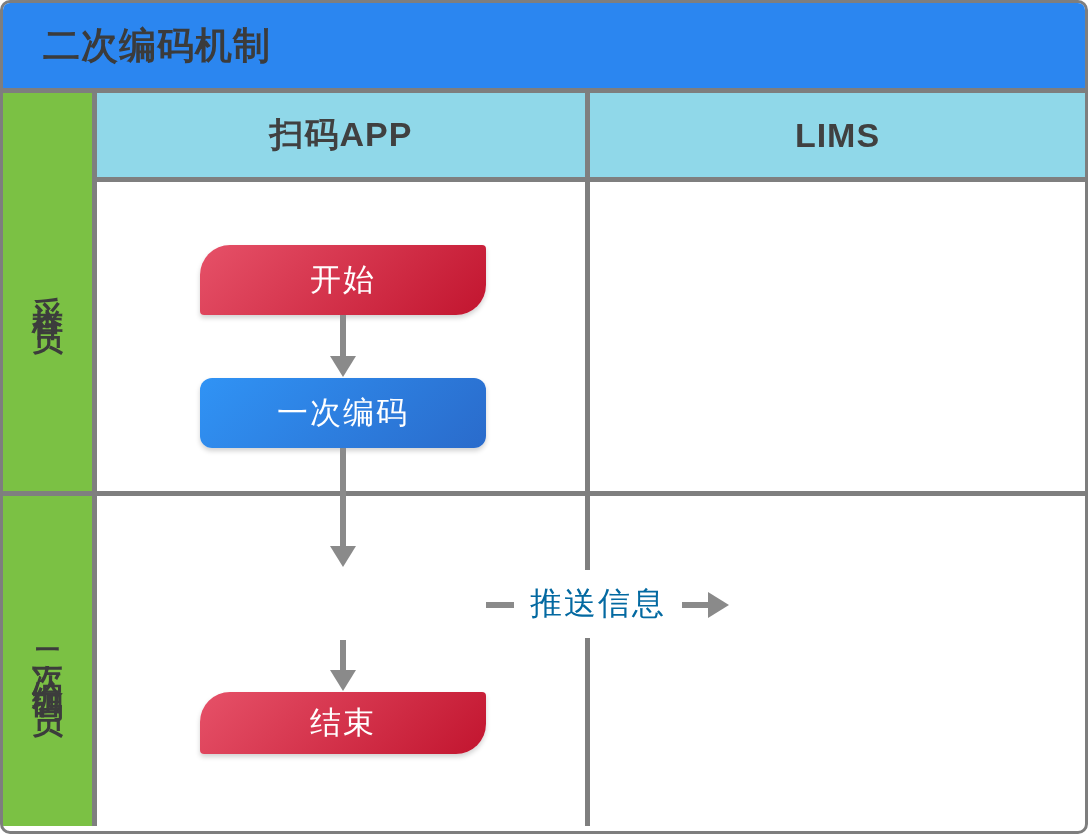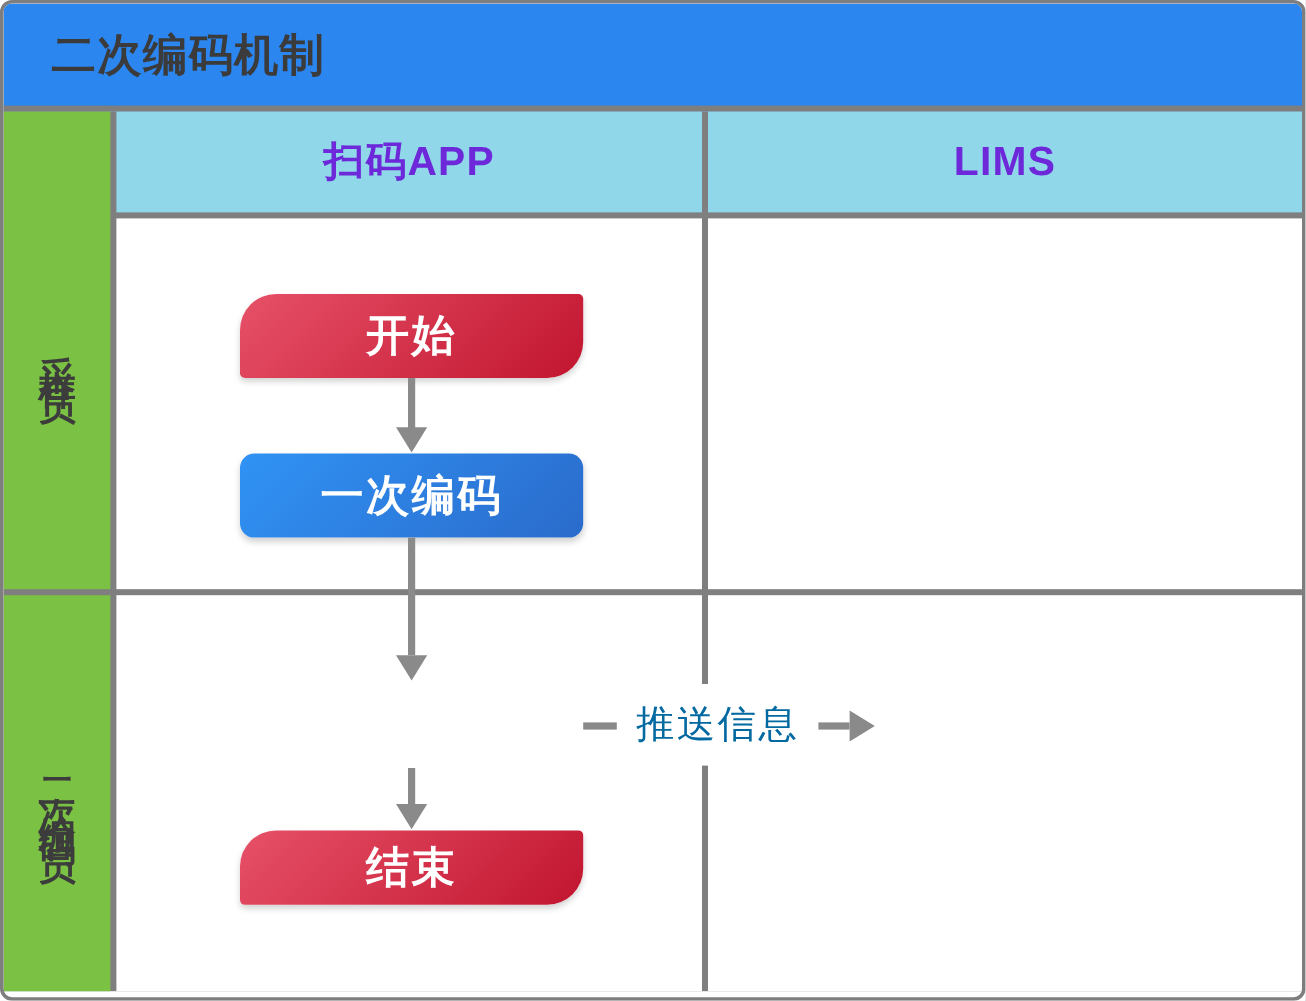--- a/index.html
+++ b/index.html
@@ -32,40 +32,40 @@
     grid-template-columns:89px 488px 1fr;
     grid-template-rows:84px 309px 1fr;
     gap:5px;
     background:#7f7f7f;     
     height:733px;
   }
   .cell-white  { background:#ffffff; }
   .cell-header {
     background:#90d8e9;
     display:flex; align-items:center; justify-content:center;
-    font-size:34px; font-weight:bold; color:#6d28d9; letter-spacing:1px;
+    font-size:34px; font-weight:bold; color:#404040; letter-spacing:1px;
   }
   .cell-lane {
     background:#7bc144;
     display:flex; align-items:center; justify-content:center;
   }
   .lane-a { grid-column:1; grid-row:1 / 3; }
   .lane-b { grid-column:1; grid-row:3; }
   .lane-label {
     writing-mode:vertical-rl; text-orientation:upright;
     font-size:31px; font-weight:bold; color:#3c3c3c;
     letter-spacing:14px; line-height:1;
   }
 
   
   .overlay { position:absolute; left:0; top:0; width:100%; height:100%; pointer-events:none; }
   .node {
     position:absolute;
     display:flex; align-items:center; justify-content:center;
-    color:#ffffff; font-size:36px; font-weight:bold; letter-spacing:2px;
+    color:#ffffff; font-size:31px; font-weight:normal; letter-spacing:2px;
     box-shadow:0 3px 5px rgba(0,0,0,0.18);
   }
   .node-red  { background:linear-gradient(135deg,#e65168 0%,#c2152f 100%); border-radius:30px 4px 30px 4px; }
   .node-blue { background:linear-gradient(135deg,#3093f5 0%,#2a6bcb 100%); border-radius:12px; }
 
   .n-start     { left:197px; top:242px; width:286px; height:70px; }
   .n-primary   { left:197px; top:375px; width:286px; height:70px; }
   .n-secondary { left:197px; top:566px; width:286px; height:71px; }
   .n-end       { left:197px; top:689px; width:286px; height:62px; }
   .n-lims      { left:724px; top:564px; width:285px; height:71px; }

